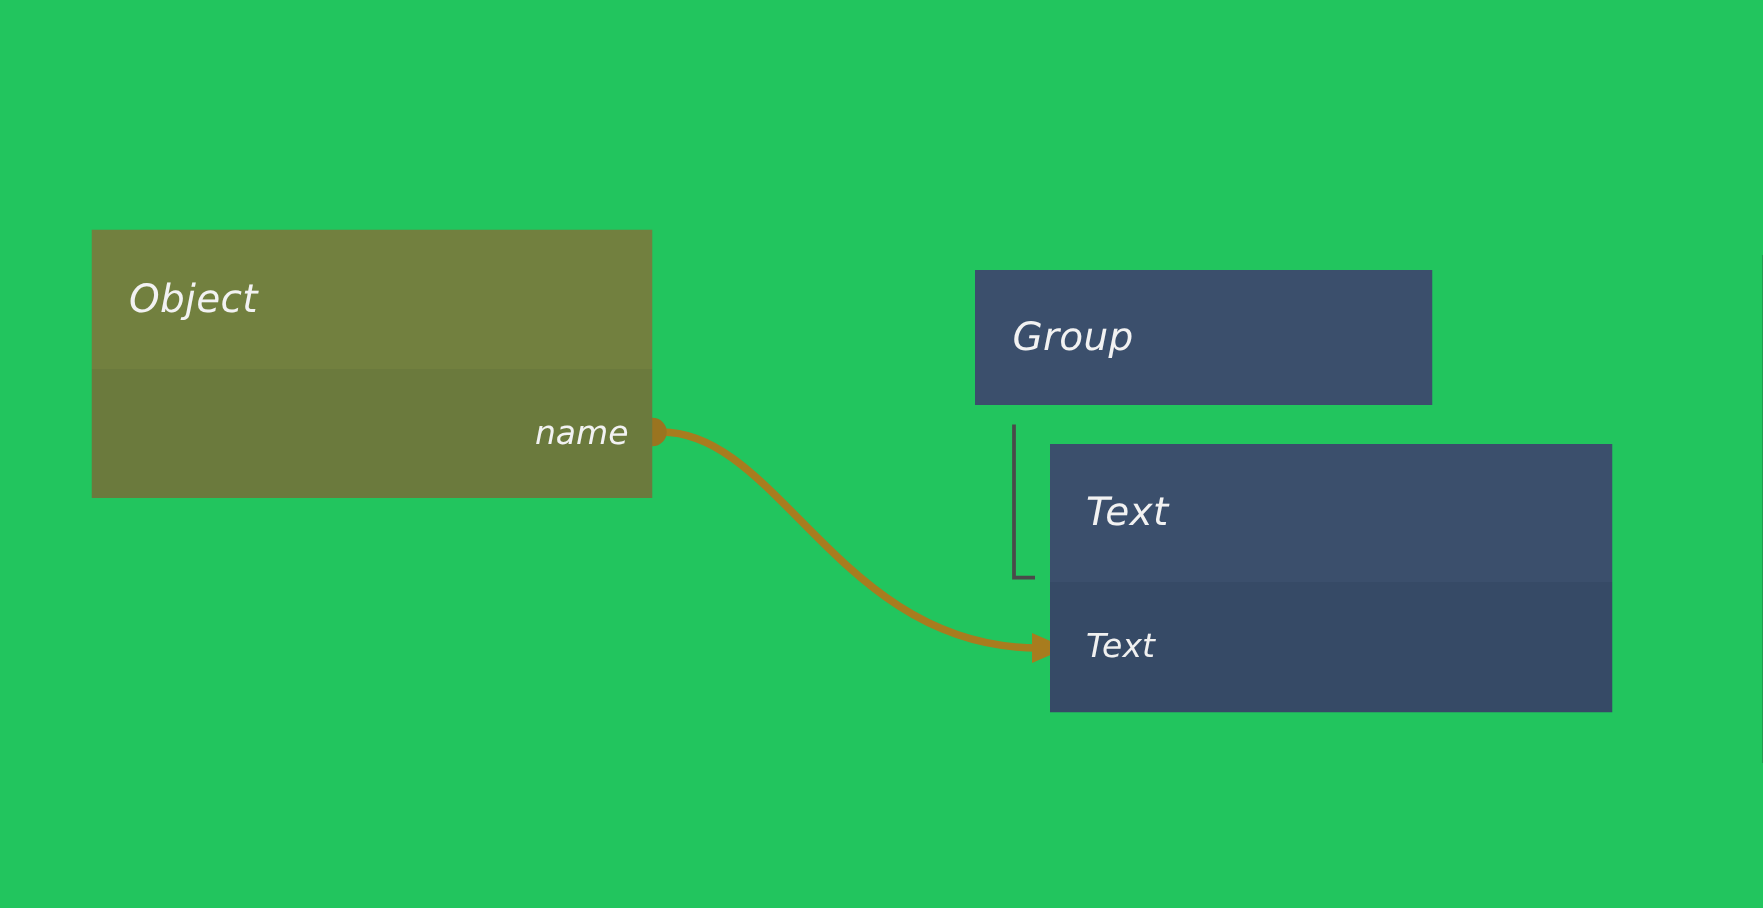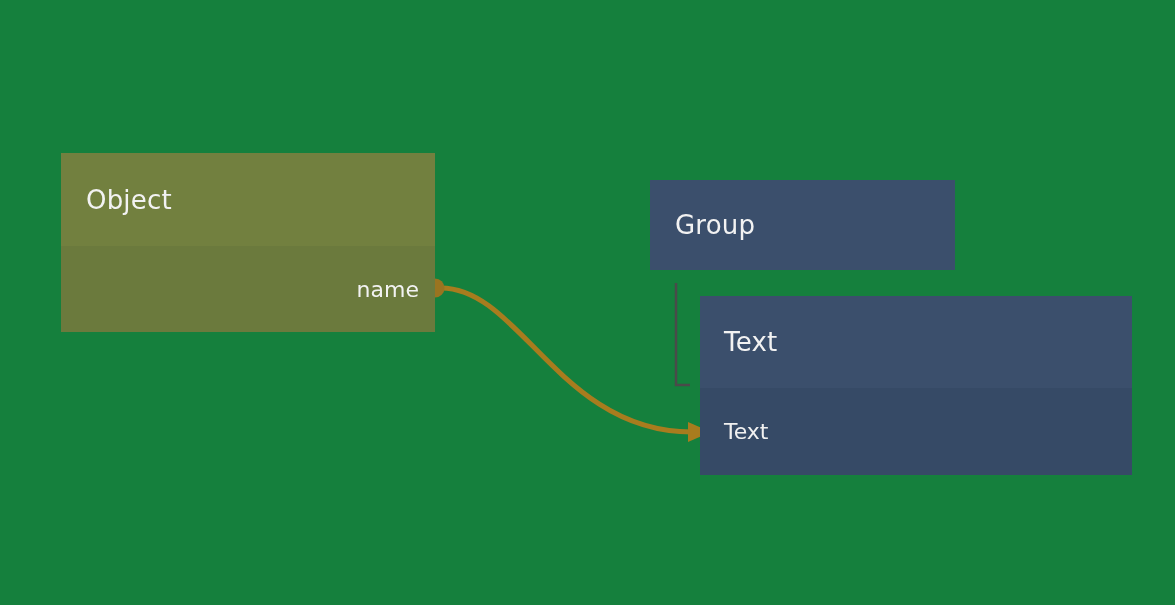--- a/index.html
+++ b/index.html
@@ -15,21 +15,22 @@
     overflow: hidden;
     position: relative;
   }
 
   #canvas {
     position: absolute;
     left: 0;
     top: 0;
     width: 1175px;
     height: 605px;
-    background: #15803d;
+    background: #22c55e;
+    font-style: italic;
   }
 
   
   .node {
     position: absolute;
     box-sizing: border-box;
     overflow: hidden;
   }
   .node-header {
     display: flex;
@@ -97,21 +98,21 @@
     padding-left: 25px;
   }
   #node-group .node-header .node-title {
     font-size: 26px;
   }
 
   
   #node-text {
     left: 700px;
     top: 296px;
-    width: 432px;
+    width: 375px;
     height: 179px;
   }
   #node-text .node-header {
     height: 92px;
     background: #3b4f6c;
     padding-left: 24px;
   }
   #node-text .node-header .node-title {
     font-size: 26px;
   }

